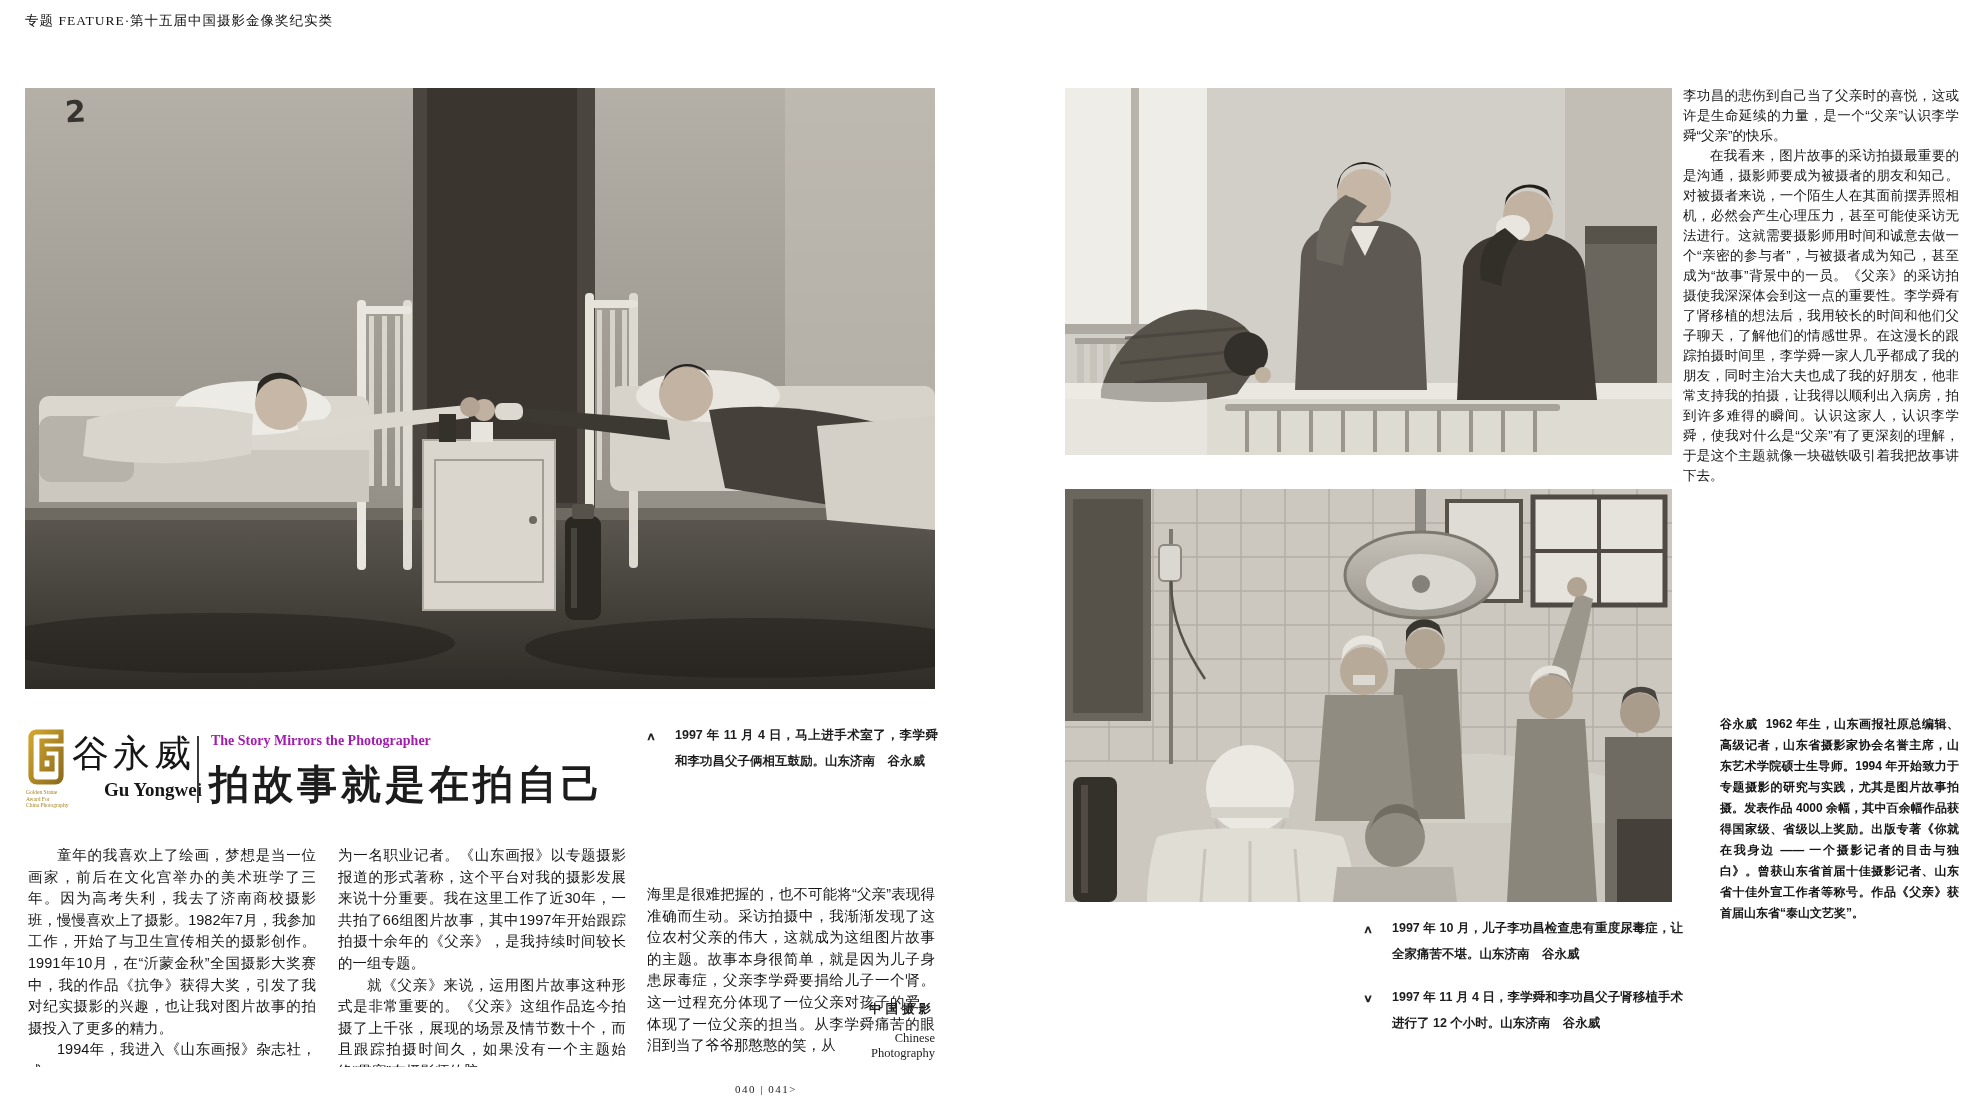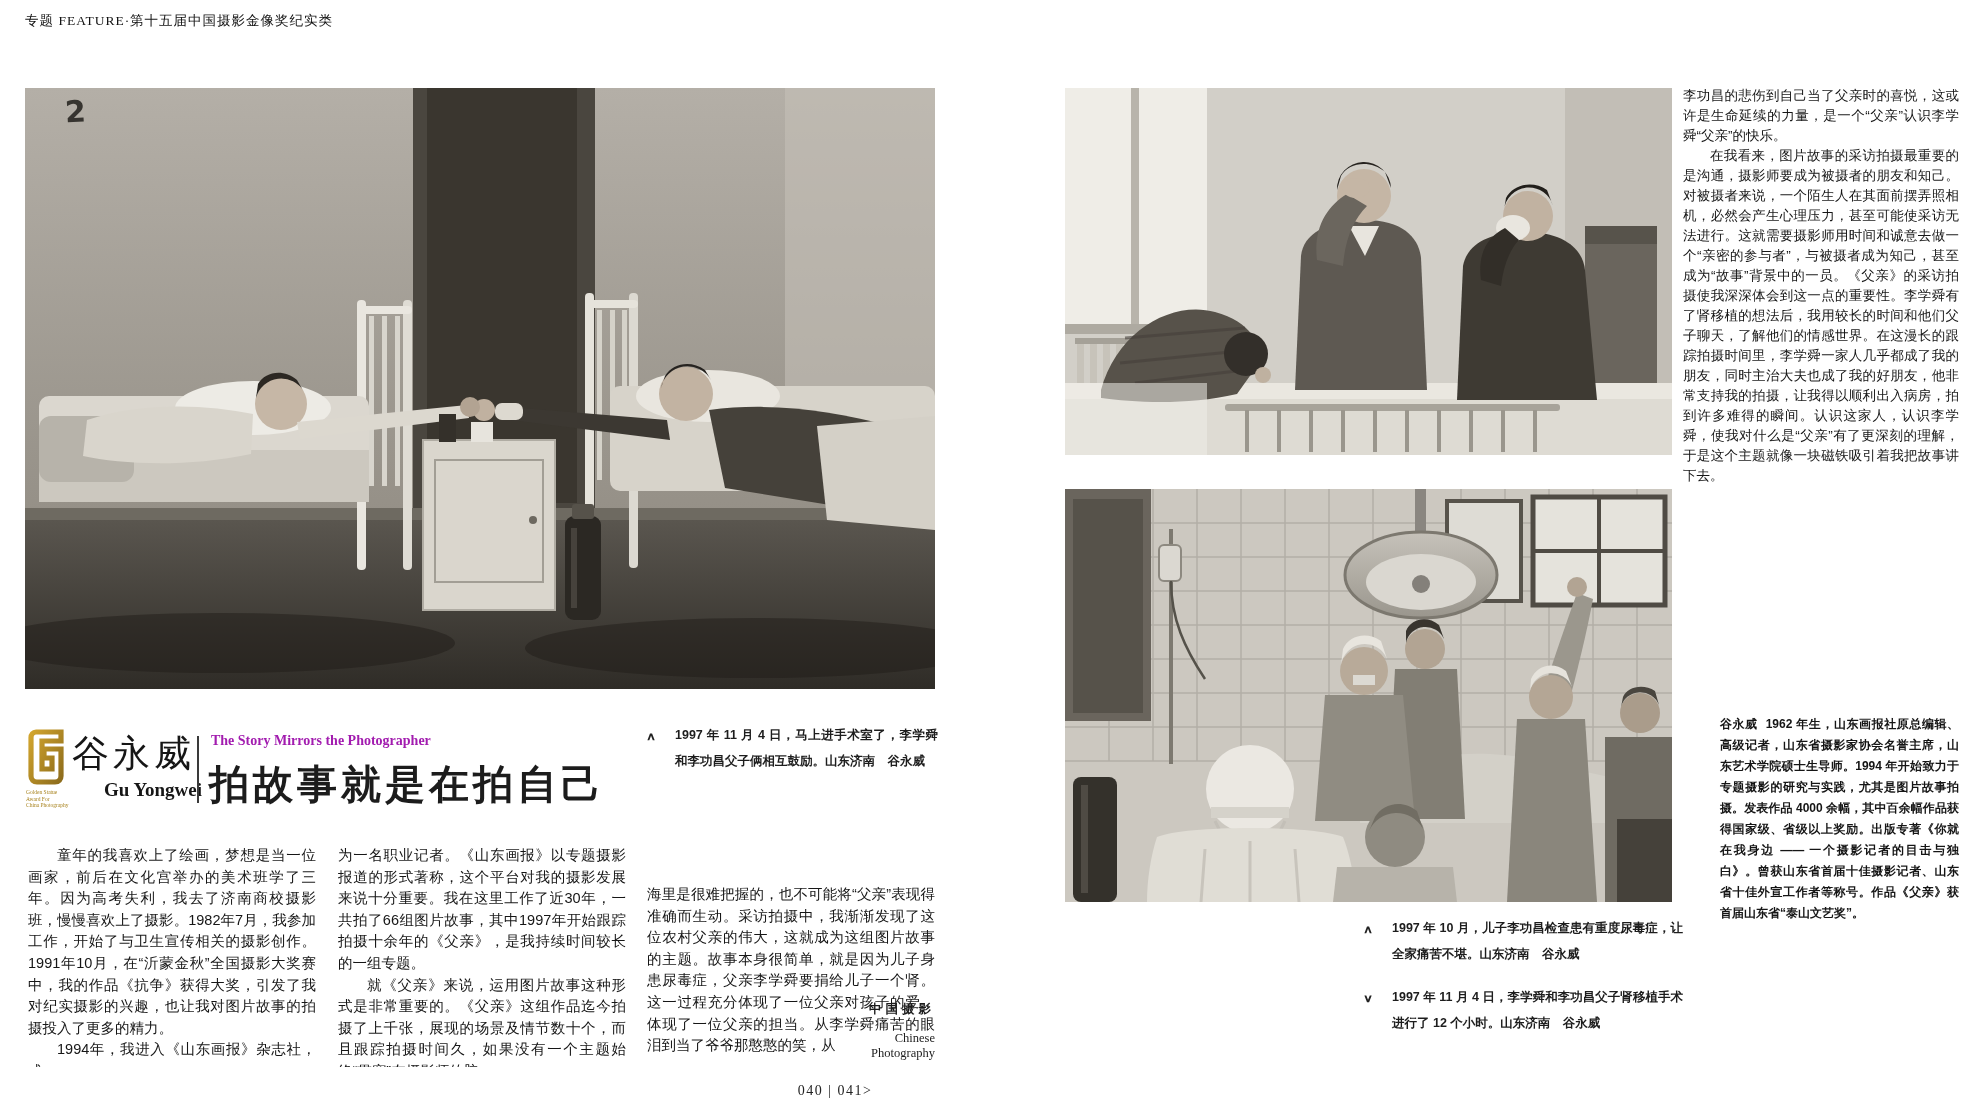--- a/index.html
+++ b/index.html
@@ -48,22 +48,22 @@
   .bodycol p.ind{text-indent:2em;}
   .rightcol{font-size:13.5px;line-height:20px;}
 
   .bio{font-size:12px;line-height:21px;text-align:justify;color:#151515;font-weight:600;}
   .bio .nm{font-weight:700;margin-right:8px;}
 
   .magmark{text-align:right;color:#1c1c1c;}
   .magmark .cn{font-size:12.5px;letter-spacing:4px;margin-bottom:13px;font-weight:700;}
   .magmark .en{font-family:"Liberation Serif",serif;font-size:12.5px;line-height:15px;}
 
-  .pagenum{font-family:"Liberation Serif",serif;font-size:14px;letter-spacing:1.5px;
-    text-align:center;color:#222;}
+  .pagenum{font-family:"Liberation Serif",serif;font-size:11px;letter-spacing:1.5px;
+    text-align:left;color:#222;}
 </style>
 </head>
 <body>
 
 <div class="abs kicker">专题  FEATURE·第十五届中国摄影金像奖纪实类</div>
 
 <div class="abs photo" style="left:25px;top:88px;width:910px;height:601px;">
   <svg viewBox="0 0 910 601" preserveAspectRatio="none">
     <defs>
       <linearGradient id="wallG" x1="0" y1="0" x2="0" y2="1">

